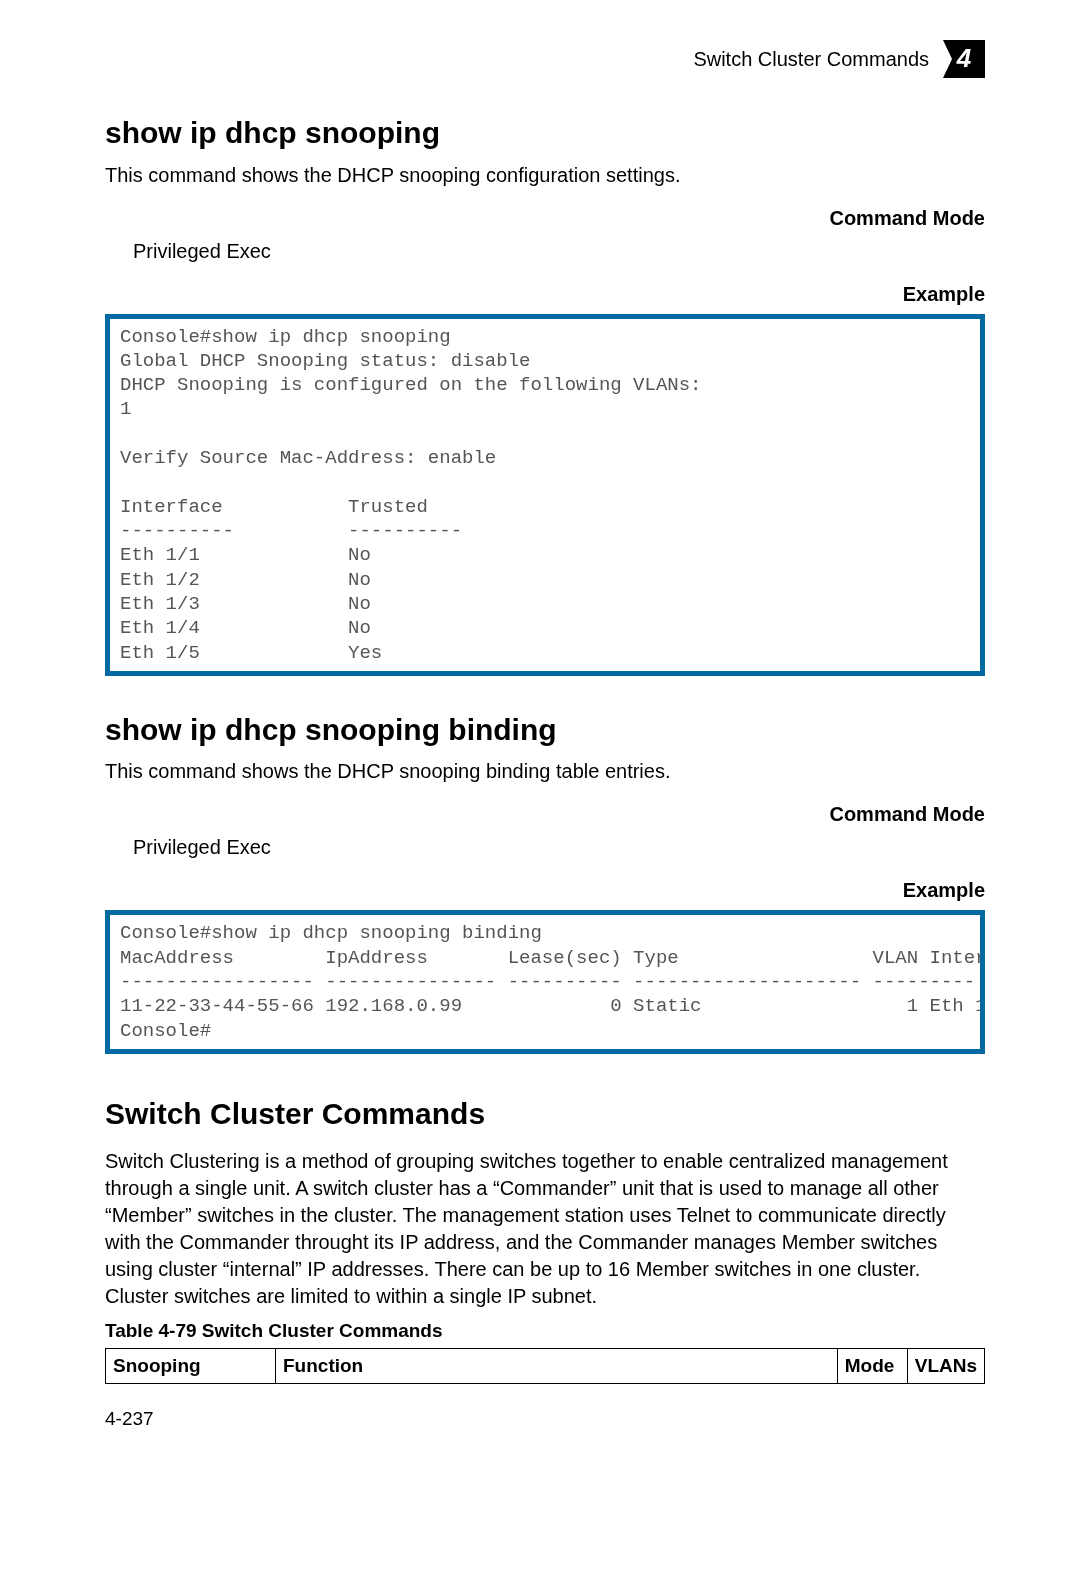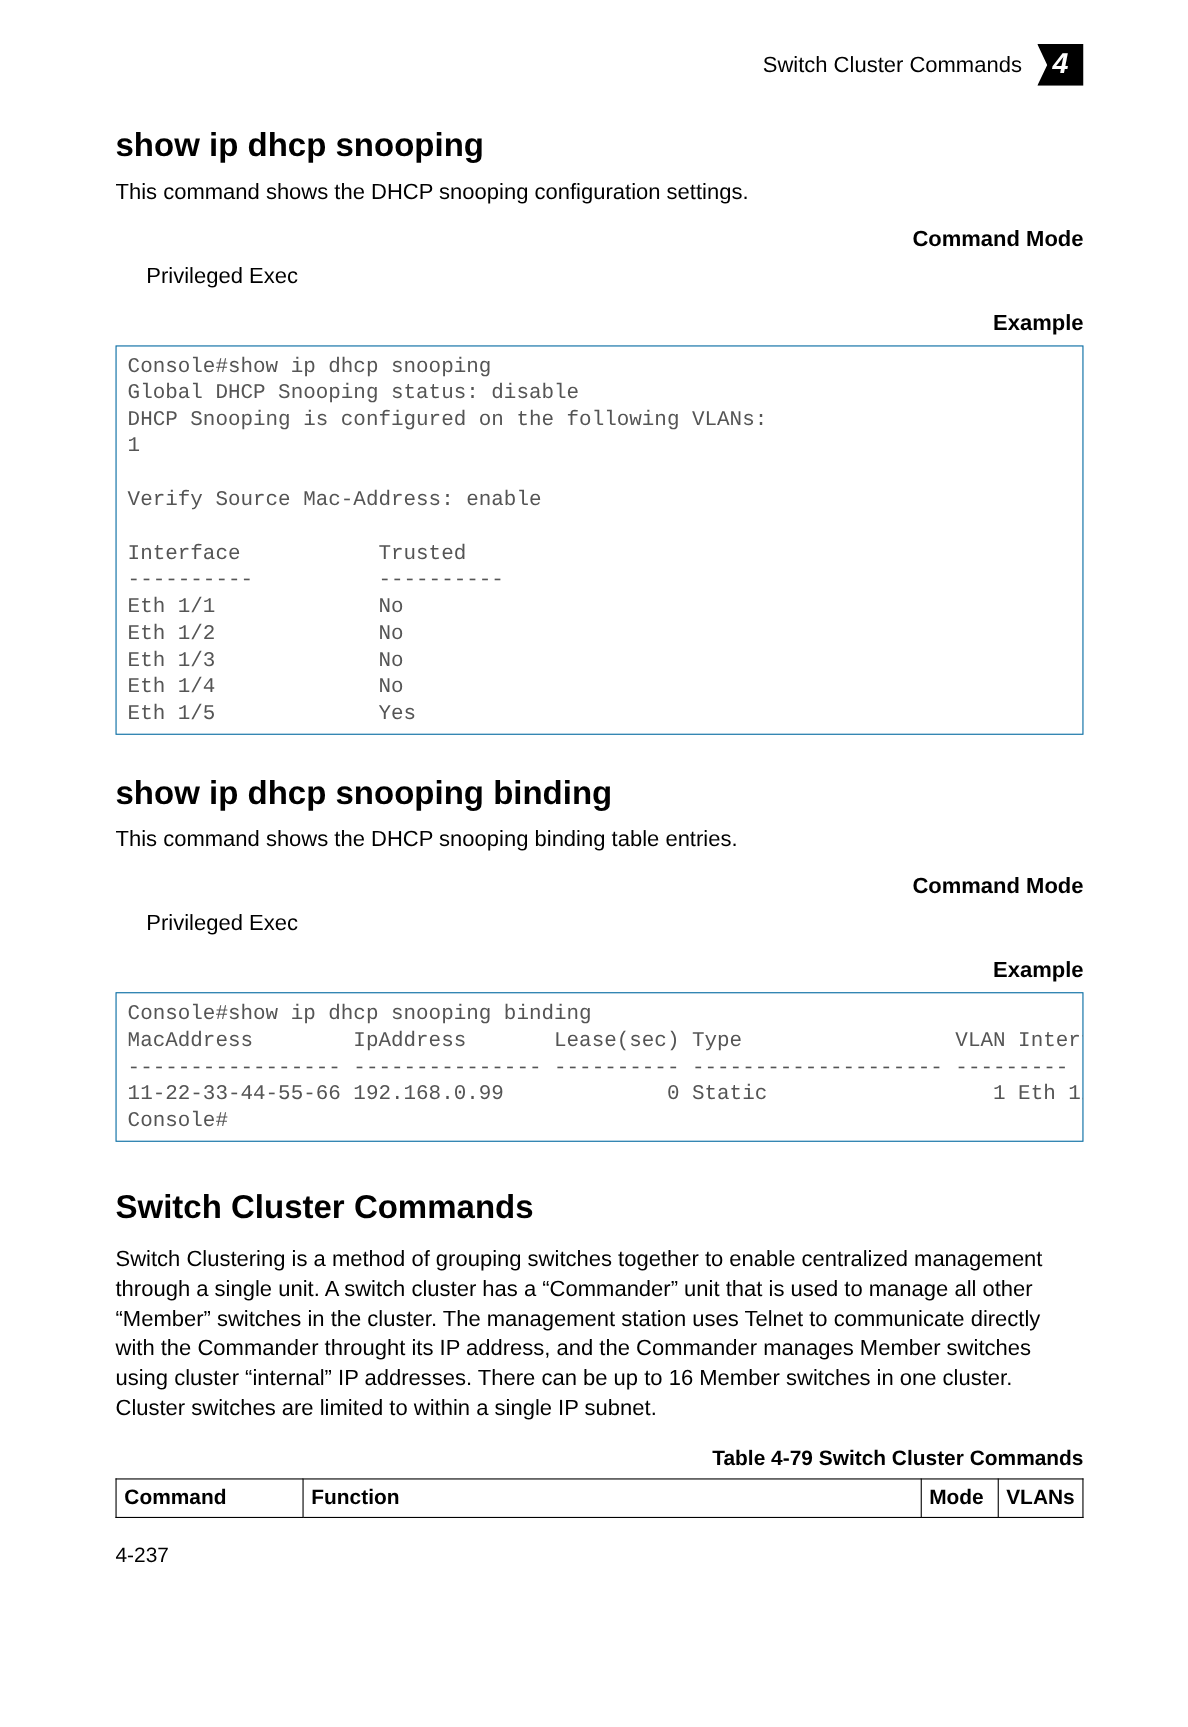--- a/index.html
+++ b/index.html
@@ -35,34 +35,34 @@
       font-weight: 900;
       font-size: 26px;
       font-style: italic;
       font-family: Arial, Helvetica, sans-serif;
     }
     h2.cmd-title { font-size: 30px; font-weight: bold; margin-bottom: 8px; }
     p.desc { margin-bottom: 16px; }
     h3.sub { font-size: 20px; font-weight: bold; margin-bottom: 6px; text-align: right; }
     .indent { margin-left: 28px; margin-bottom: 16px; }
     pre.console {
-      border: 1px solid #0369a1;
+      border: 5px solid #0369a1;
       font-family: "Courier New", Courier, monospace;
       font-size: 19px;
       line-height: 1.28;
       padding: 6px 10px 6px 10px;
       white-space: pre;
       color: #555;
       margin-bottom: 34px;
       overflow: hidden;
     }
     pre.console.tight { margin-bottom: 40px; }
     h1.section-title { font-size: 30px; font-weight: bold; margin-bottom: 14px; }
-    p.section-desc { margin-bottom: 20px; }
-    .table-caption { text-align: right; font-weight: bold; font-size: 19px; margin-bottom: 4px; }
+    p.section-desc { margin-bottom: 8px; }
+    .table-caption { text-align: left; font-weight: bold; font-size: 19px; margin-bottom: 4px; }
     table.cmd-table {
       border-collapse: collapse;
       width: 100%;
       font-size: 19px;
     }
     table.cmd-table th, table.cmd-table td {
       border: 1px solid #000;
       padding: 4px 7px;
       text-align: left;
       vertical-align: top;
@@ -118,21 +118,21 @@
 11-22-33-44-55-66 192.168.0.99             0 Static                  1 Eth 1/5
 Console#</pre>
 
 <h1 class="section-title">Switch Cluster Commands</h1>
 <p class="section-desc">Switch Clustering is a method of grouping switches together to enable centralized management through a single unit. A switch cluster has a “Commander” unit that is used to manage all other “Member” switches in the cluster. The management station uses Telnet to communicate directly with the Commander throught its IP address, and the Commander manages  Member switches using cluster “internal” IP addresses. There can be up to 16 Member switches in one cluster. Cluster switches are limited to within a single IP subnet.</p>
 
 <div class="table-caption">Table 4-79  Switch Cluster Commands</div>
 <table class="cmd-table">
   <thead>
     <tr>
-      <th class="col-cmd">Command</th>
+      <th class="col-cmd">Snooping</th>
       <th>Function</th>
       <th class="col-mode">Mode</th>
       <th class="col-page">VLANs</th>
     </tr>
   </thead>
   <tbody>
   </tbody>
 </table>
 
 <div class="page-number">4-237</div>

